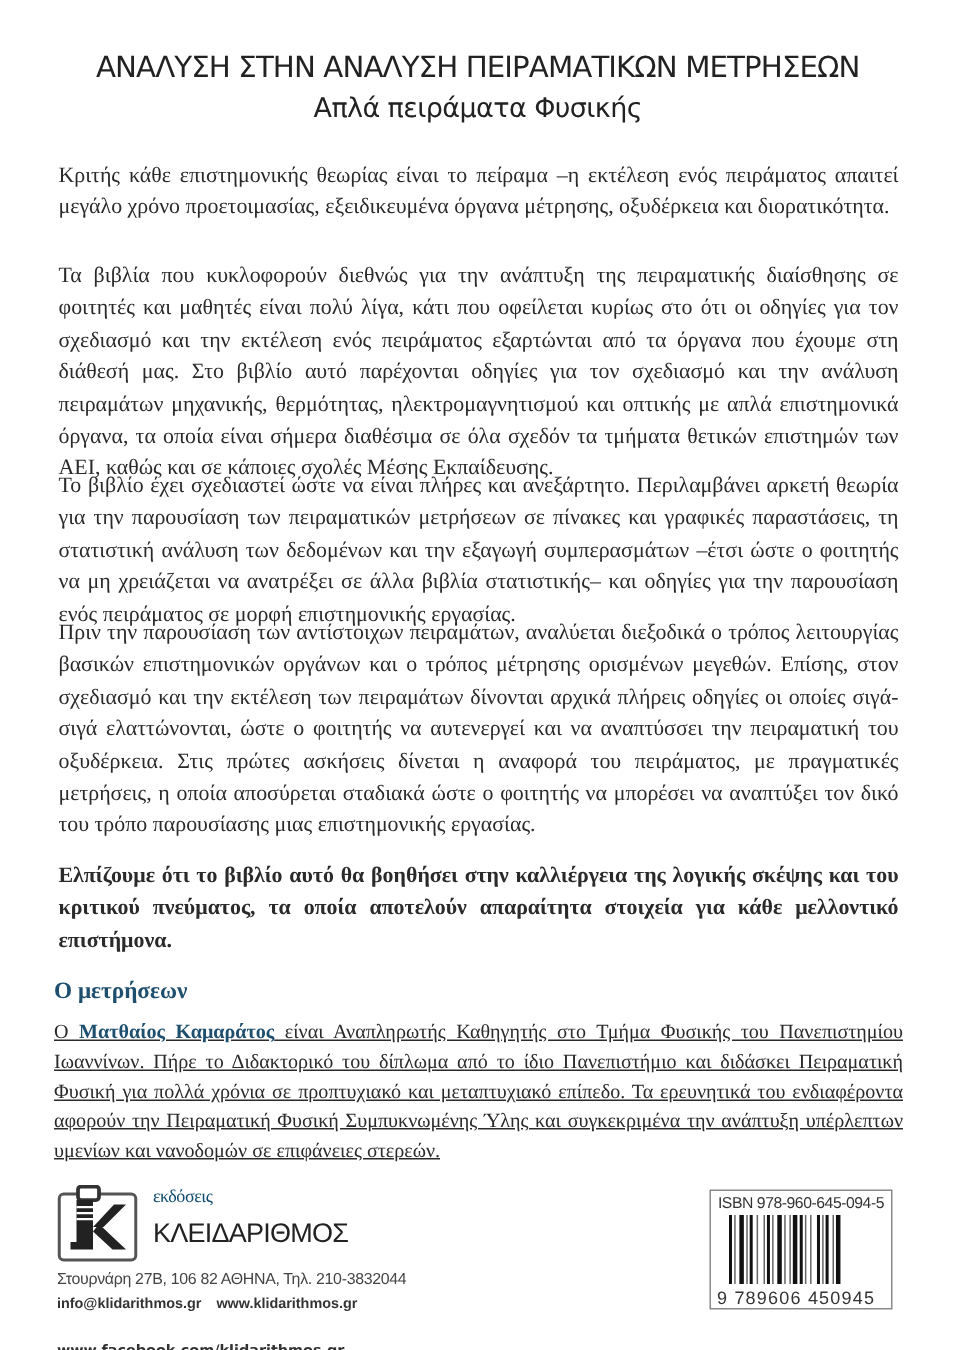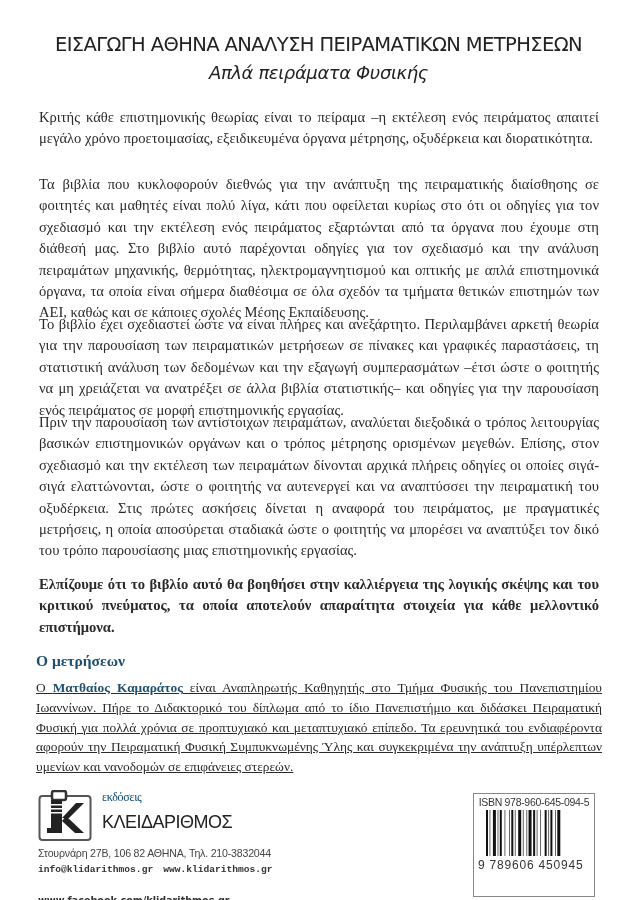--- a/index.html
+++ b/index.html
@@ -1,20 +1,20 @@
 <!DOCTYPE html>
 <html><head>
   <meta charset="utf-8">
   <style>
     html, body { margin: 0; padding: 0; background: #ffffff; }
     body { width: 637px; height: 900px; position: relative; overflow: hidden; color: #2a2a2a; }
     .title { position: absolute; left: 0; top: 33px; width: 637px; text-align: center;
       font-family: "DejaVu Sans", sans-serif; font-size: 19.5px; letter-spacing: -0.6px; color: #222; }
     .subtitle { position: absolute; left: 0; top: 62px; width: 637px; text-align: center;
-      font-family: "DejaVu Sans", sans-serif; font-size: 18px; letter-spacing: -0.4px; color: #222; font-style: italic; }
+      font-family: "DejaVu Sans", sans-serif; font-size: 18px; letter-spacing: -0.4px; color: #222; }
     .body-text { position: absolute; left: 36px; width: 566px;
       font-family: "Liberation Serif", serif; font-size: 14.6px; line-height: 21.4px;
       text-align: justify; color: #2a2a2a; }
     .body-text p { margin: 3px; }
     #p1 { top: 104px; }
     #p2 { top: 171px; }
     #p3 { top: 311px; }
     #p4 { top: 409px; }
     #p5 { top: 571px; font-weight: bold; }
     .author-heading { position: absolute; left: 36px; top: 652px;
@@ -22,38 +22,38 @@
     #author { top: 678px; font-size: 13.4px; line-height: 19.8px; text-decoration: underline; }
     .author-name { color: #1e4f6e; font-weight: bold; }
     .publisher { position: absolute; left: 38px; top: 790px; width: 240px; }
     .logo-box { position: absolute; left: 0; top: 0; width: 54px; height: 52px; }
     .pub-line1 { position: absolute; left: 64px; top: 0; font-family: Liberation Serif, serif;
       font-size: 12px; color: #0c4a6e; letter-spacing: -0.3px; }
     .pub-line2 { position: absolute; left: 64px; top: 22px; font-family: Liberation Sans, sans-serif;
       font-size: 18px; color: #222; letter-spacing: -0.5px; white-space: nowrap; }
     .pub-address { position: absolute; left: 0; top: 57px; font-family: "Liberation Sans", sans-serif;
       font-size: 10.6px; color: #444; white-space: nowrap; letter-spacing: -0.2px; }
-    .pub-contact { position: absolute; left: 0; top: 74px; font-family: Liberation Mono, monospace;
+    .pub-contact { position: absolute; left: 0; top: 74px; font-family: Liberation Sans, sans-serif;
       font-size: 9.6px; font-weight: bold; color: #333; white-space: nowrap; }
     .pub-contact span + span { margin-left: 10px; }
     .pub-facebook { position: absolute; left: 0; top: 89px; font-family: "DejaVu Sans", sans-serif;
       font-size: 9.6px; font-weight: bold; color: #333; white-space: nowrap; margin-top: 16px; }
-    .isbn-box { position: absolute; left: 473px; top: 793px; width: 122px; height: 104px;
+    .isbn-box { position: absolute; left: 473px; top: 793px; width: 122px; height: 80px;
       border: 1.5px solid #888; background: #fff; box-sizing: border-box; }
     .isbn-label { position: absolute; left: 0; top: 2px; width: 100%; text-align: center;
       font-family: "Liberation Sans", sans-serif; font-size: 10.5px; color: #333; letter-spacing: -0.3px; }
     .barcode { position: absolute; left: 10px; top: 16px; width: 104px; height: 50px; }
     .isbn-digits { position: absolute; left: 4px; top: 64px; width: 112px;
       font-family: "Liberation Sans", sans-serif; font-size: 12px; color: #333; letter-spacing: 0.8px; white-space: nowrap; }
   </style>
 </head>
 <body>
 
 <div>
-  <div class="title">ΕΙΣΑΓΩΓΗ ΑΘΗΝΑ ΑΝΑΛΥΣΗ ΠΕΙΡΑΜΑΤΙΚΩΝ ΜΕΤΡΗΣΕΩΝ</div>
+  <div class="title">ΑΝΑΛΥΣΗ ΣΤΗΝ ΑΝΑΛΥΣΗ ΠΕΙΡΑΜΑΤΙΚΩΝ ΜΕΤΡΗΣΕΩΝ</div>
   <div class="subtitle">Απλά πειράματα Φυσικής</div>
 
   <div class="body-text" id="p1">
       <p>Κριτής κάθε επιστημονικής θεωρίας είναι το πείραμα –η εκτέλεση ενός πειράματος απαιτεί μεγάλο χρόνο προετοιμασίας, εξειδικευμένα όργανα μέτρησης, οξυδέρκεια και διορατικότητα.</p>
     </div>
   <div class="body-text" id="p2">
       <p>Τα βιβλία που κυκλοφορούν διεθνώς για την ανάπτυξη της πειραματικής διαίσθησης σε φοιτητές και μαθητές είναι πολύ λίγα, κάτι που οφείλεται κυρίως στο ότι οι οδηγίες για τον σχεδιασμό και την εκτέλεση ενός πειράματος εξαρτώνται από τα όργανα που έχουμε στη διάθεσή μας. Στο βιβλίο αυτό παρέχονται οδηγίες για τον σχεδιασμό και την ανάλυση πειραμάτων μηχανικής, θερμότητας, ηλεκτρομαγνητισμού και οπτικής με απλά επιστημονικά όργανα, τα οποία είναι σήμερα διαθέσιμα σε όλα σχεδόν τα τμήματα θετικών επιστημών των ΑΕΙ, καθώς και σε κάποιες σχολές Μέσης Εκπαίδευσης.</p>
     </div>
   <div class="body-text" id="p3">
       <p>Το βιβλίο έχει σχεδιαστεί ώστε να είναι πλήρες και ανεξάρτητο. Περιλαμβάνει αρκετή θεωρία για την παρουσίαση των πειραματικών μετρήσεων σε πίνακες και γραφικές παραστάσεις, τη στατιστική ανάλυση των δεδομένων και την εξαγωγή συμπερασμάτων –έτσι ώστε ο φοιτητής να μη χρειάζεται να ανατρέξει σε άλλα βιβλία στατιστικής– και οδηγίες για την παρουσίαση ενός πειράματος σε μορφή επιστημονικής εργασίας.</p>

